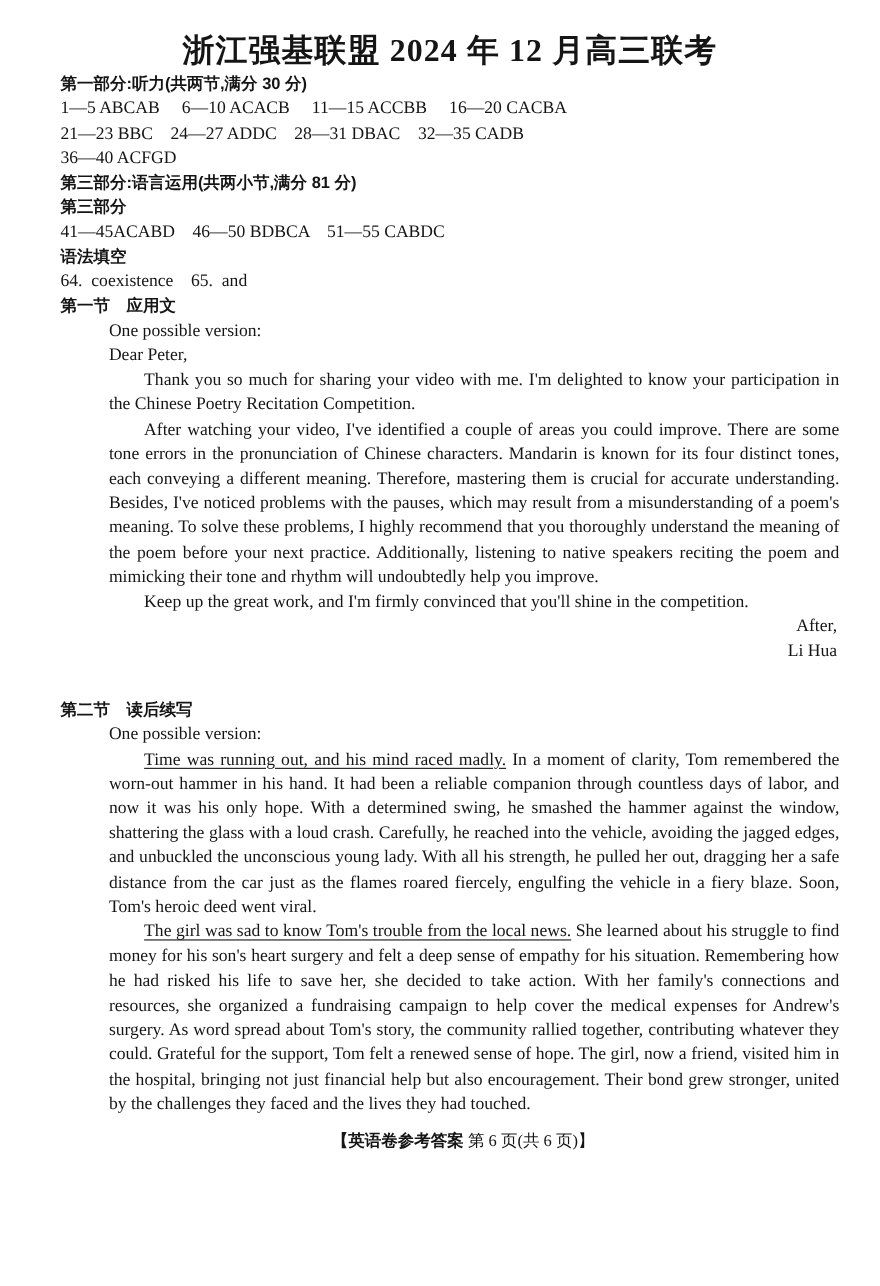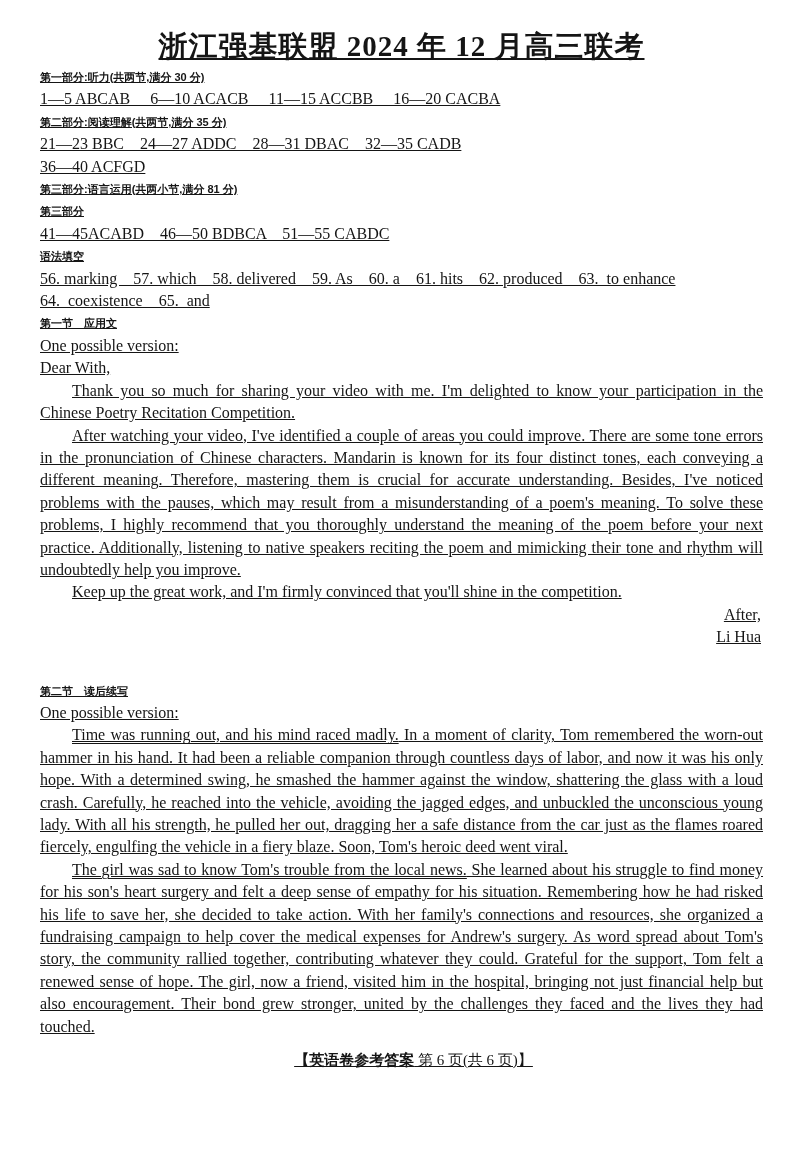--- a/index.html
+++ b/index.html
@@ -3,41 +3,41 @@
 <meta charset="utf-8">
 <style>
   * { margin: 0; padding: 0; box-sizing: border-box; }
   html, body { background: #ffffff; }
   body {
     width: 800px; height: 1169px;
     font-family: "Liberation Serif", serif;
     color: #151515;
     overflow: hidden;
   }
-  .page { padding: 26px 37px 0 40px; font-size: 16px; line-height: 22.4px; text-decoration: underline; }
+  .page { padding: 26px 37px 0 55px; font-size: 16px; line-height: 22.4px; }
 
   .title-1 {
     text-align: center; font-weight: 700; font-size: 29px;
     line-height: 40px; letter-spacing: 1px;
     font-family: "Liberation Serif", serif;
   }
   .title-2 {
     text-align: center; font-weight: 700; font-size: 35px;
     line-height: 50px; letter-spacing: 2px; margin-bottom: 18px;
     font-family: "Liberation Serif", serif;
   }
 
   .cn-heading {
     font-family: "Liberation Sans", sans-serif;
-    font-weight: 700; font-size: 11px; line-height: 22.4px;
+    font-weight: 700; font-size: 15px; line-height: 22.4px;
     white-space: pre-wrap;
   }
   .ans { white-space: pre-wrap; line-height: 22.4px; }
 
-  .para { text-align: justify; text-indent: 2em; line-height: 22.4px; }
+  .para { text-align: justify; text-indent: 2em; line-height: 22.4px; margin-left: 44px; }
   .flush { text-indent: 0; text-align: left; }
   .right { text-align: right; text-indent: 0; padding-right: 2px; }
   .underline { text-decoration: underline; text-underline-offset: 3px; }
 
   .sec2-gap { margin-top: 31px; }
 
   .footer {
     text-align: center; margin-top: 11px; font-size: 15px; line-height: 22px;
   }
   .footer .bold-cn { font-family: "Liberation Sans", sans-serif; font-weight: 700; margin-left: 24px; }
@@ -45,35 +45,33 @@
 </head>
 <body>
 
 <div class="page">
 
   <h1 class="title-1">浙江强基联盟 2024 年 12 月高三联考</h1>
 
   <div>
     <p class="cn-heading">第一部分:听力(共两节,满分 30 分)</p>
     <p class="ans">1—5 ABCAB     6—10 ACACB     11—15 ACCBB     16—20 CACBA</p>
-    <p class="cn-heading">第二部分:阅读理解(共两节,满分 35 分)</p>
     <p class="ans">21—23 BBC    24—27 ADDC    28—31 DBAC    32—35 CADB</p>
     <p class="ans">36—40 ACFGD</p>
     <p class="cn-heading">第三部分:语言运用(共两小节,满分 81 分)</p>
     <p class="cn-heading">第三部分</p>
     <p class="ans">41—45ACABD    46—50 BDBCA    51—55 CABDC</p>
     <p class="cn-heading">语法填空</p>
-    <p class="ans">56. marking    57. which    58. delivered    59. As    60. a    61. hits    62. produced    63.  to enhance</p>
     <p class="ans">64.  coexistence    65.  and</p>
   </div>
 
   <div>
     <p class="cn-heading">第一节　应用文</p>
     <p class="para flush">One possible version:</p>
-    <p class="para flush">Dear With,</p>
+    <p class="para flush">Dear Peter,</p>
     <p class="para">Thank you so much for sharing your video with me.  I'm delighted to know your participation in the Chinese Poetry Recitation Competition.</p>
     <p class="para">After watching your video, I've identified a couple of areas you could improve.  There are some tone errors in the pronunciation of Chinese characters.  Mandarin is known for its four distinct tones, each conveying a different meaning.  Therefore, mastering them is crucial for accurate understanding.  Besides, I've noticed problems with the pauses, which may result from a misunderstanding of a poem's meaning.  To solve these problems, I highly recommend that you thoroughly understand the meaning of the poem before your next practice.  Additionally, listening to native speakers reciting the poem and mimicking their tone and rhythm will undoubtedly help you improve.</p>
     <p class="para">Keep up the great work, and I'm firmly convinced that you'll shine in the competition.</p>
     <p class="para right">After,</p>
     <p class="para right">Li Hua</p>
   </div>
 
   <div class="sec2-gap">
     <p class="cn-heading">第二节　读后续写</p>
     <p class="para flush">One possible version:</p>

